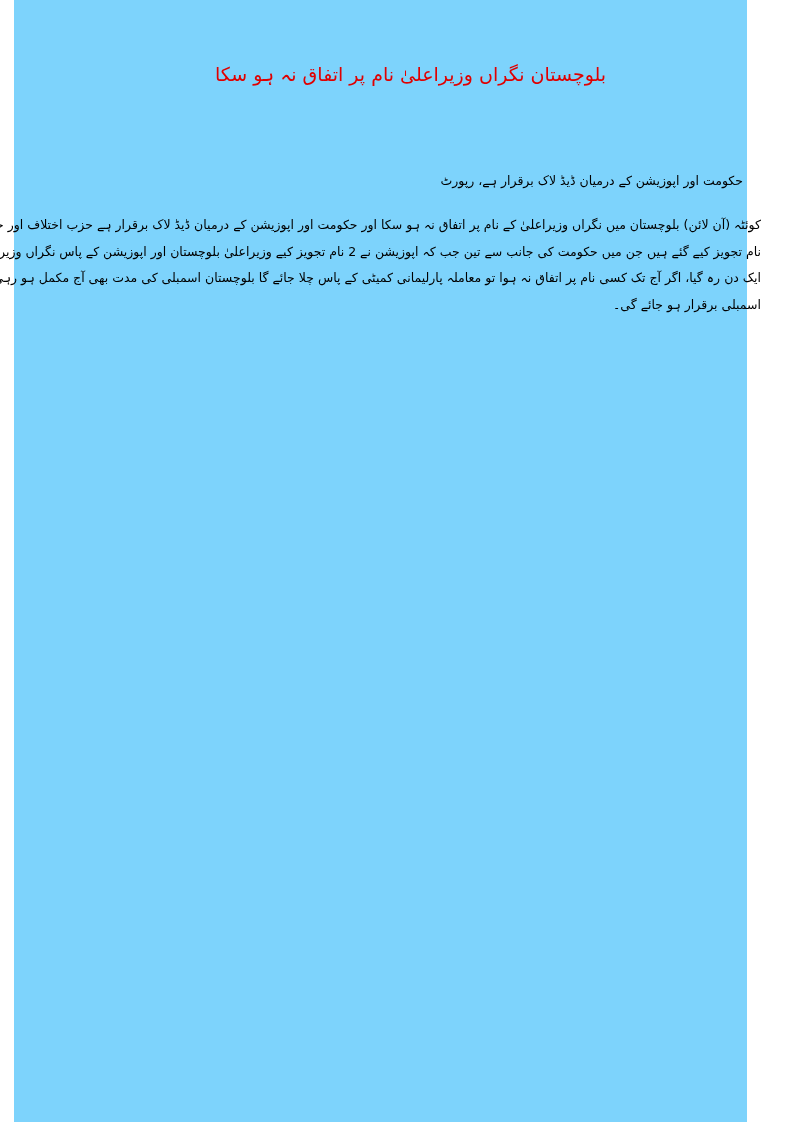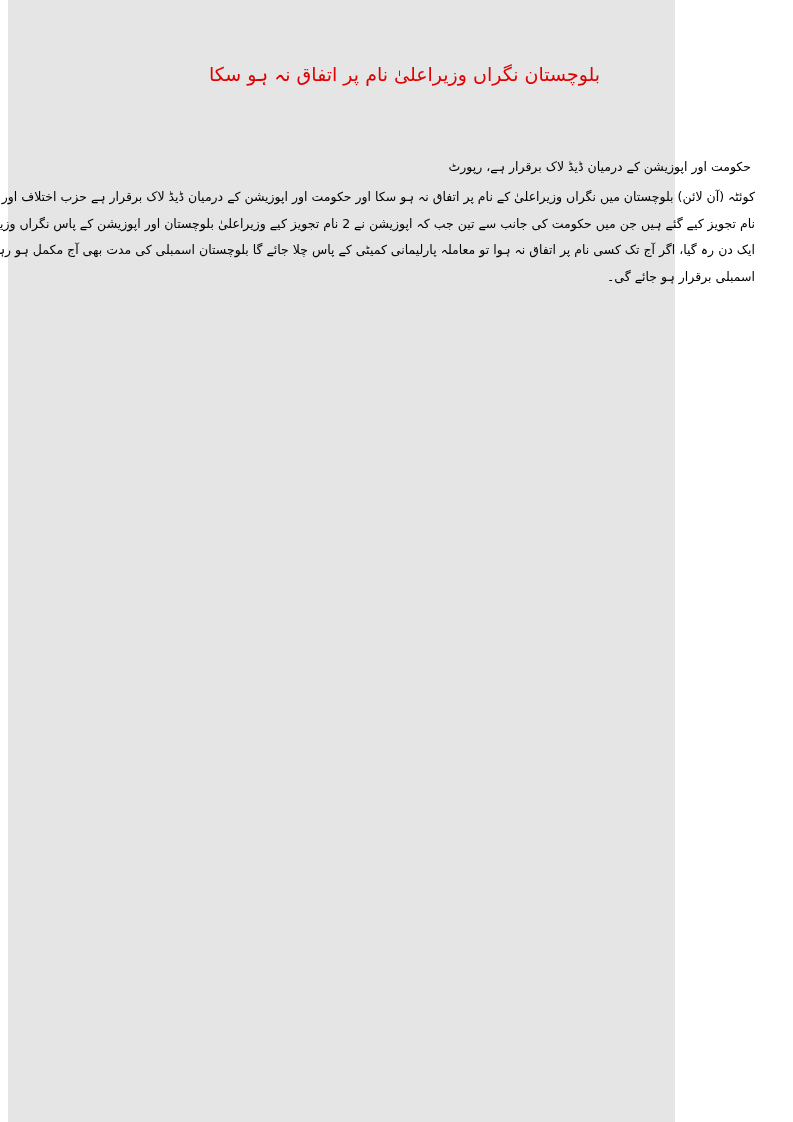--- a/index.html
+++ b/index.html
@@ -10,24 +10,24 @@
     body {
       width: 793px;
       height: 1122px;
       position: relative;
       overflow: hidden;
       font-family: "DejaVu Sans", sans-serif;
       color: #000000;
     }
     .page {
       position: absolute;
-      left: 8px; top: 0;
-      width: 667px;
+      left: 14px; top: 0;
+      width: 733px;
       height: 1122px;
-      background: #e5e5e5;
+      background: #7dd3fc;
     }
     .title {
       position: absolute;
       top: 58px;
       left: 0;
       width: 793px;
       text-align: center;
       direction: rtl;
       font-size: 19px;
       line-height: 32px;
@@ -39,21 +39,21 @@
       top: 150px;
       left: 50px;
       width: 697px;
       direction: rtl;
       text-align: right;
     }
     .subheading {
       font-size: 12.5px;
       line-height: 26px;
       white-space: nowrap;
-      margin: 4px;
+      margin: 18px;
     }
     .para {
       margin: 0;
       font-size: 12.5px;
       line-height: 26.5px;
       text-align: justify;
       text-align-last: right;
     }
     .para .line {
       display: block;

